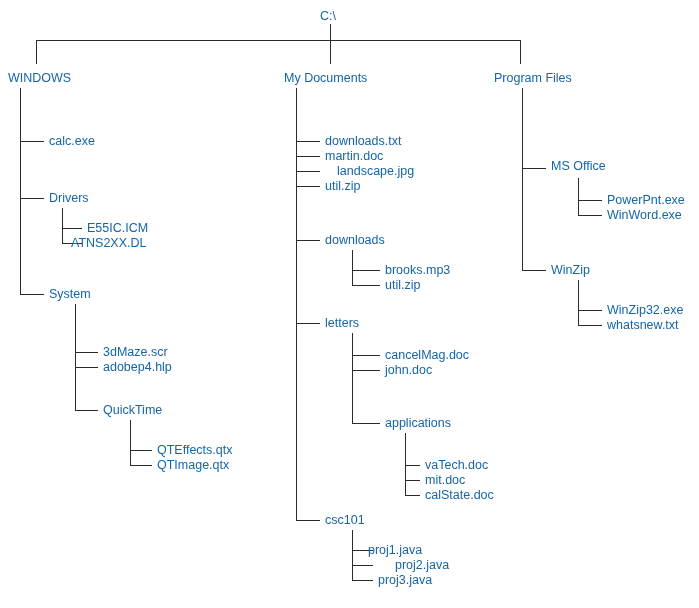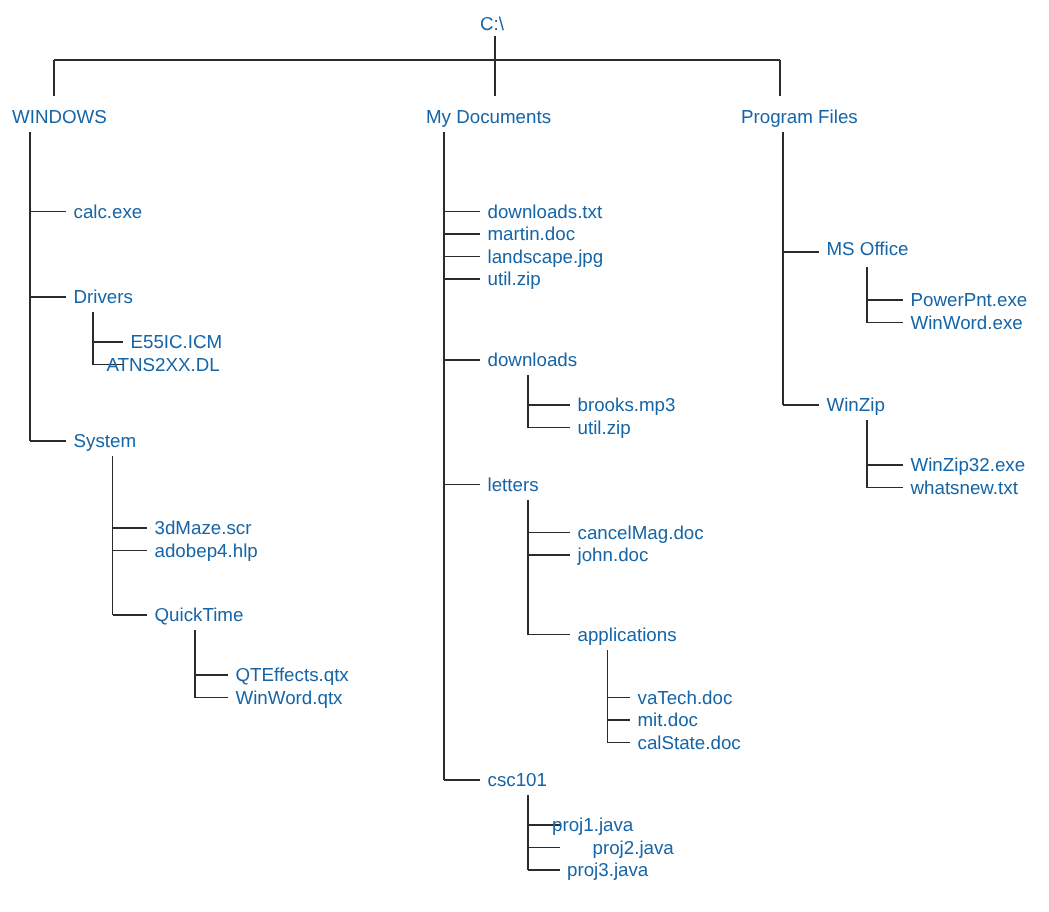--- a/index.html
+++ b/index.html
@@ -60,25 +60,25 @@
 
   <span class="node" style="left:49px;top:134px">calc.exe</span>
   <span class="node" style="left:49px;top:191px">Drivers</span>
   <span class="node" style="left:87px;top:221px">E55IC.ICM</span>
   <span class="node" style="left:71px;top:236px">ATNS2XX.DL</span>
   <span class="node" style="left:49px;top:287px">System</span>
   <span class="node" style="left:103px;top:345px">3dMaze.scr</span>
   <span class="node" style="left:103px;top:360px">adobep4.hlp</span>
   <span class="node" style="left:103px;top:403px">QuickTime</span>
   <span class="node" style="left:157px;top:443px">QTEffects.qtx</span>
-  <span class="node" style="left:157px;top:458px">WinWord.qtx</span>
+  <span class="node" style="left:157px;top:458px">QTImage.qtx</span>
 
   <span class="node" style="left:325px;top:134px">downloads.txt</span>
   <span class="node" style="left:325px;top:149px">martin.doc</span>
-  <span class="node" style="left:325px;top:164px">landscape.jpg</span>
+  <span class="node" style="left:337px;top:164px">landscape.jpg</span>
   <span class="node" style="left:325px;top:179px">util.zip</span>
   <span class="node" style="left:325px;top:233px">downloads</span>
   <span class="node" style="left:385px;top:263px">brooks.mp3</span>
   <span class="node" style="left:385px;top:278px">util.zip</span>
   <span class="node" style="left:325px;top:316px">letters</span>
   <span class="node" style="left:385px;top:348px">cancelMag.doc</span>
   <span class="node" style="left:385px;top:363px">john.doc</span>
   <span class="node" style="left:385px;top:416px">applications</span>
   <span class="node" style="left:425px;top:458px">vaTech.doc</span>
   <span class="node" style="left:425px;top:473px">mit.doc</span>

